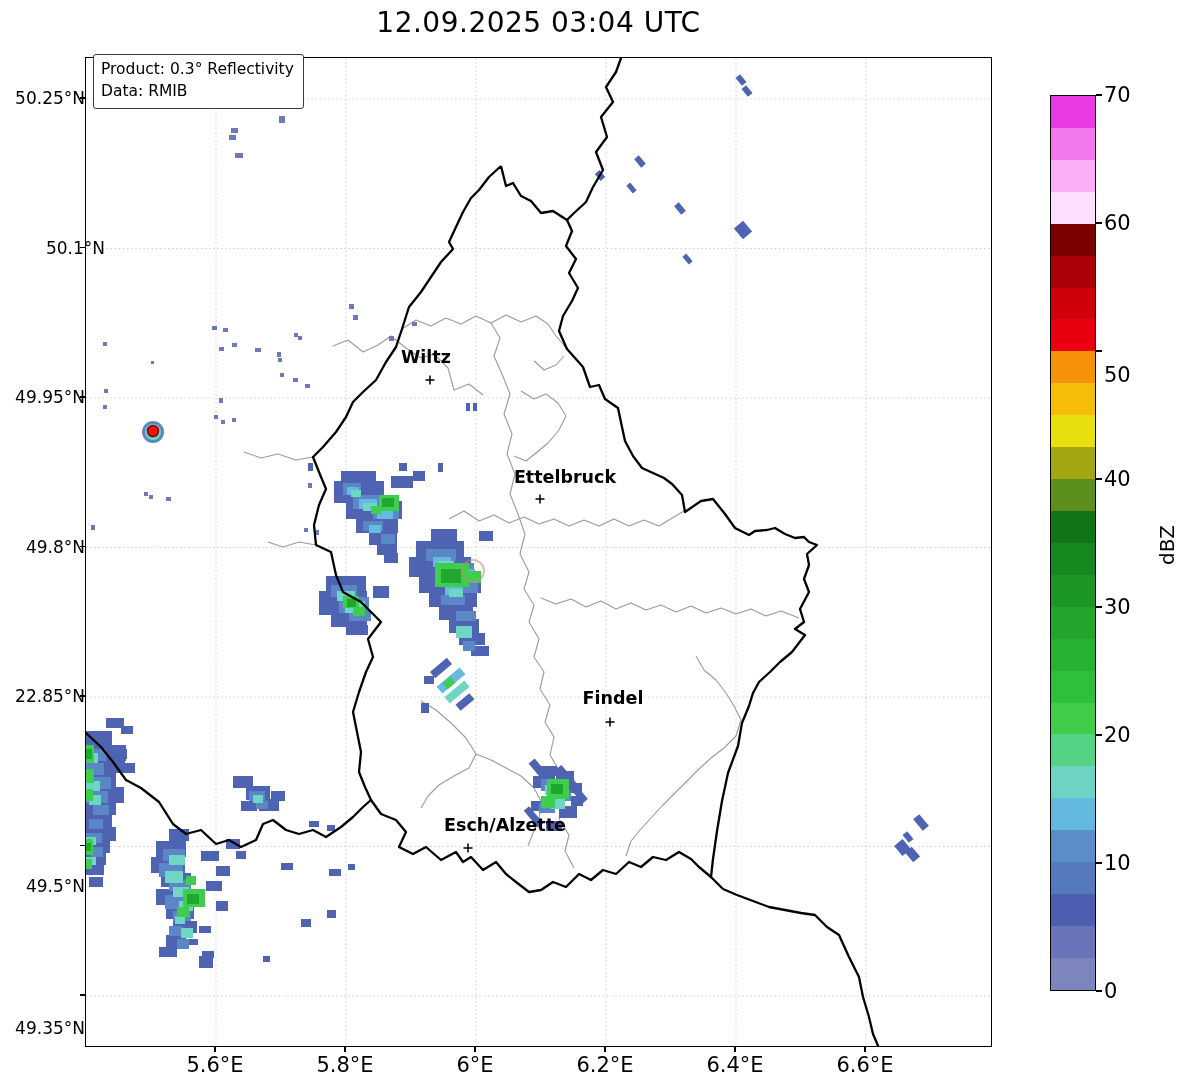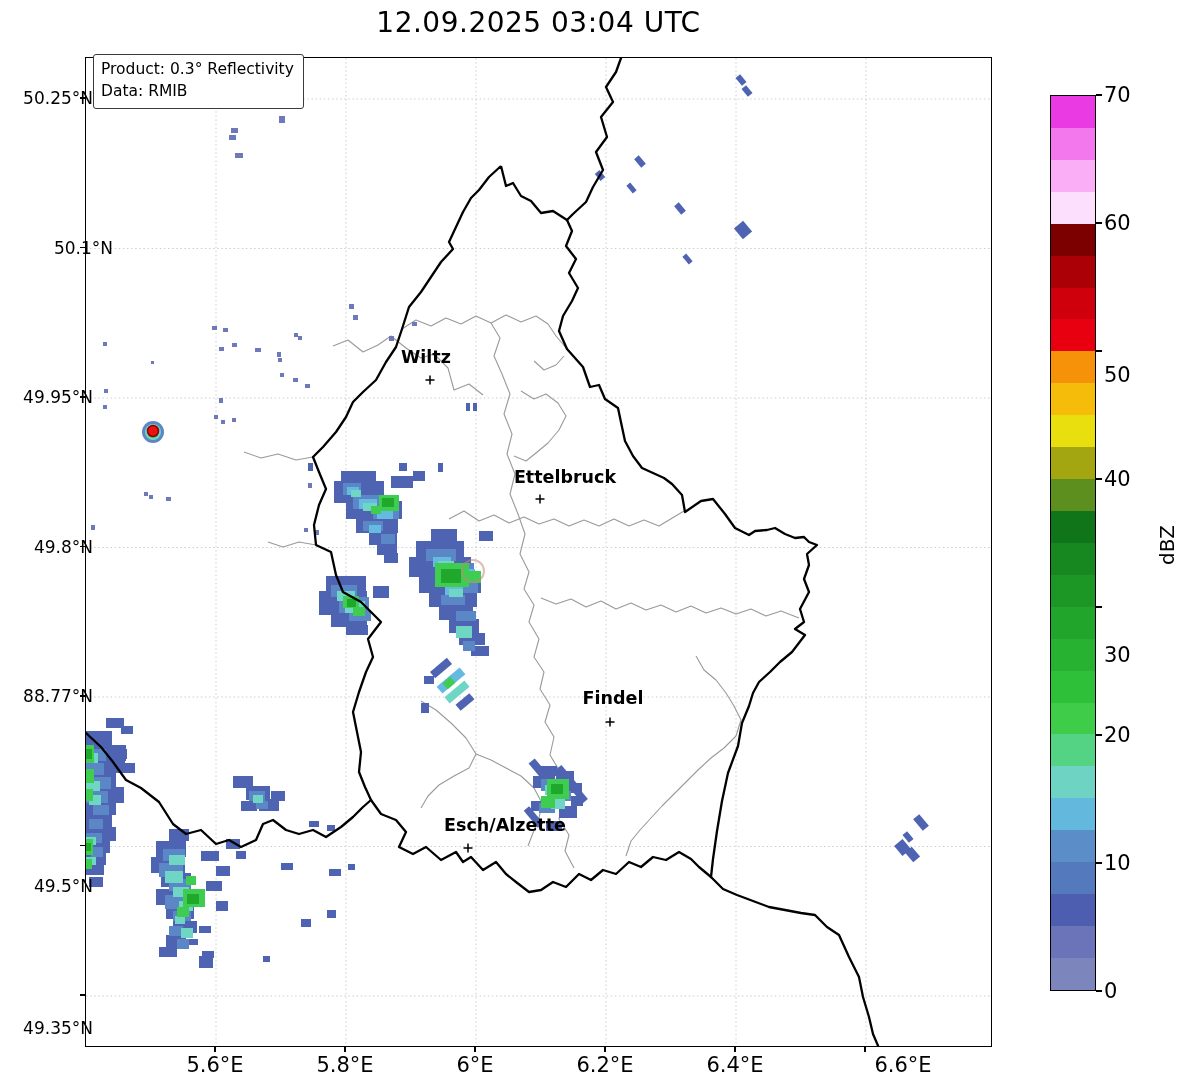--- a/index.html
+++ b/index.html
@@ -1,21 +1,21 @@
 <!DOCTYPE html>
 <html><head>
 <meta charset="utf-8">
 <style>
   html,body{margin:0;padding:0;background:#ffffff;}
   body{width:1184px;height:1081px;position:relative;font-family:"DejaVu Sans","Liberation Sans",sans-serif;color:#000;}
   .title{position:absolute;left:85px;top:6px;width:907px;text-align:center;font-size:28px;letter-spacing:.5px;}
   .plot{position:absolute;left:85px;top:57px;width:907px;height:990px;border:1.8px solid #000;box-sizing:border-box;background:#fff;overflow:hidden;}
   .plot svg{position:absolute;left:0;top:0;}
   .infobox{position:absolute;left:93px;top:54px;background:#fff;border:1.4px solid #3a3a3a;border-radius:3px;padding:3px 9px 5px 7px;font-size:15.5px;line-height:1.45;z-index:5;}
-  .ytick{position:absolute;left:16px;width:77px;text-align:right;font-size:17px;transform:translateY(-50%);}
+  .ytick{position:absolute;left:8px;width:77px;text-align:right;font-size:17px;transform:translateY(-50%);}
   .xtick{position:absolute;top:1053px;font-size:21px;transform:translateX(-50%);}
   .tickmark{position:absolute;background:#000;}
   .cbar{position:absolute;left:1050px;top:95px;width:46px;height:896px;border:1.2px solid #000;box-sizing:border-box;display:flex;flex-direction:column;}
   .cbar div{flex:1 1 auto;}
   .cbtick{position:absolute;left:1104px;font-size:21px;transform:translateY(-50%);}
   .cbmark{position:absolute;left:1096px;width:6px;height:1.4px;background:#000;}
   .cblabel{position:absolute;left:1122px;top:500px;width:90px;height:90px;font-size:20px;display:flex;align-items:center;justify-content:center;transform:rotate(-90deg);}
 </style>
 </head>
 <body>
@@ -300,31 +300,31 @@
 <div class="infobox">
   <div>Product: 0.3° Reflectivity</div>
   <div>Data: RMIB</div>
 </div>
 
 <div id="yticks">
     <div class="ytick" style="top: 98px;">50.25°N</div>
     <div class="ytick" style="top: 247.5px; margin-left: 20px;">50.1°N</div>
     <div class="ytick" style="top: 397px;">49.95°N</div>
     <div class="ytick" style="top: 546.5px;">49.8°N</div>
-    <div class="ytick" style="top: 696px;">88.77°N</div>
+    <div class="ytick" style="top: 696px;">22.85°N</div>
     <div class="ytick" style="top: 845.5px; margin-top: 40px;">49.5°N</div>
     <div class="ytick" style="top: 995px; margin-top: 33px;">49.35°N</div>
   </div>
 <div id="xticks">
     <div class="xtick" style="left: 215px;">5.6°E</div>
     <div class="xtick" style="left: 345px;">5.8°E</div>
     <div class="xtick" style="left: 475px;">6°E</div>
     <div class="xtick" style="left: 605px;">6.2°E</div>
     <div class="xtick" style="left: 735px;">6.4°E</div>
-    <div class="xtick" style="left: 903px;">6.6°E</div>
+    <div class="xtick" style="left: 865px;">6.6°E</div>
   </div>
 
 <div class="cbar" id="cbar">
     <div style="background: rgb(233, 58, 228);"></div>
     <div style="background: rgb(243, 120, 238);"></div>
     <div style="background: rgb(249, 174, 246);"></div>
     <div style="background: rgb(252, 223, 252);"></div>
     <div style="background: rgb(125, 0, 0);"></div>
     <div style="background: rgb(171, 0, 5);"></div>
     <div style="background: rgb(207, 0, 12);"></div>
@@ -347,21 +347,21 @@
     <div style="background: rgb(91, 142, 201);"></div>
     <div style="background: rgb(85, 121, 189);"></div>
     <div style="background: rgb(77, 93, 176);"></div>
     <div style="background: rgb(107, 116, 184);"></div>
     <div style="background: rgb(125, 133, 189);"></div>
   </div>
 <div id="cbticks">
     <div class="cbtick" style="top: 991px;">0</div>
     <div class="cbtick" style="top: 863px;">10</div>
     <div class="cbtick" style="top: 735px;">20</div>
-    <div class="cbtick" style="top: 607px; margin-top: 48px;">30</div>
+    <div class="cbtick" style="top: 607px;">30</div>
     <div class="cbtick" style="top: 479px;">40</div>
     <div class="cbtick" style="top: 351px; margin-top: 24px;">50</div>
     <div class="cbtick" style="top: 223px;">60</div>
     <div class="cbtick" style="top: 95px;">70</div>
   </div>
 <div class="cblabel">dBZ</div>
 
 <div class="tickmark" style="left: 80px; top: 97.3px; width: 5px; height: 1.4px;"></div>
 <div class="tickmark" style="left: 80px; top: 246.8px; width: 5px; height: 1.4px;"></div>
 <div class="tickmark" style="left: 80px; top: 396.3px; width: 5px; height: 1.4px;"></div>

